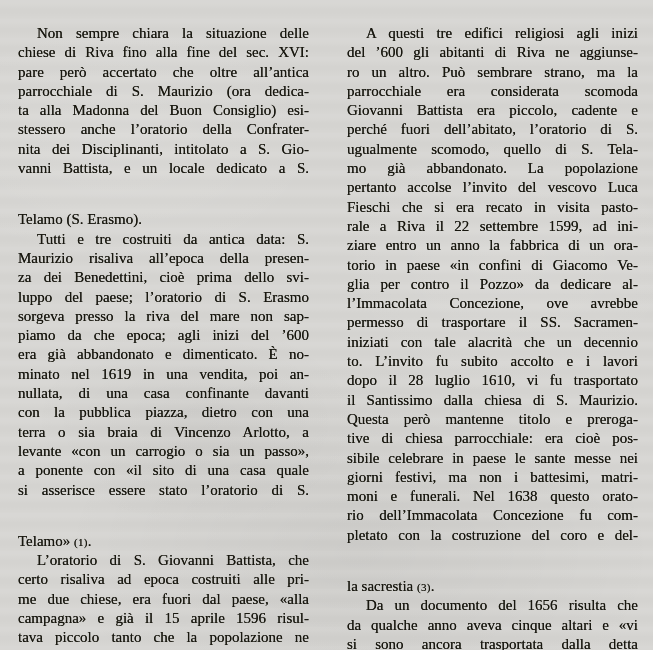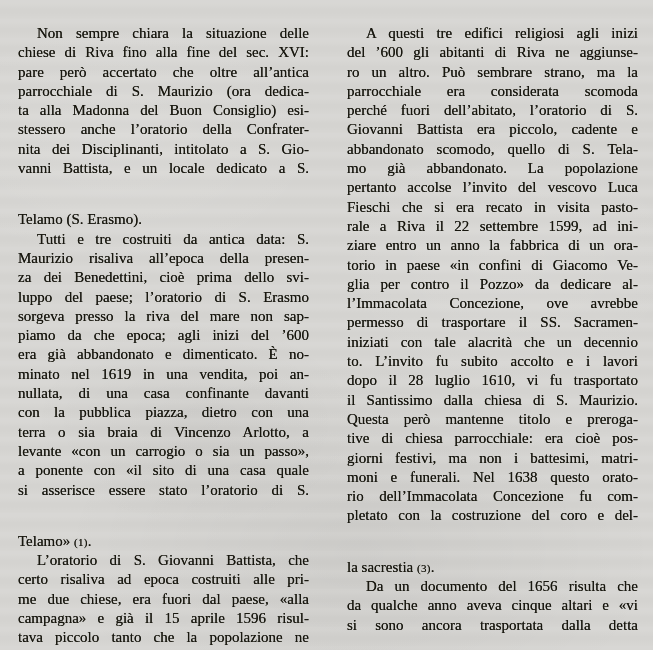--- a/index.html
+++ b/index.html
@@ -103,38 +103,39 @@
       <div class="line">campagna» e già il 15 aprile 1596 risul-</div>
       <div class="line">tava piccolo tanto che la popolazione ne</div>
       <div class="line">propose la ricostruzione e ingrandimen-</div>
       <div class="line para-end">to <span class="fn">(2)</span>.</div>
     </div>
   <div class="col col-right">
       <div class="line first">A questi tre edifici religiosi agli inizi</div>
       <div class="line">del ’600 gli abitanti di Riva ne aggiunse-</div>
       <div class="line">ro un altro. Può sembrare strano, ma la</div>
       <div class="line">parrocchiale era considerata scomoda</div>
+      <div class="line">Giovanni Battista era piccolo, cadente e</div>
       <div class="line">perché fuori dell’abitato, l’oratorio di S.</div>
-      <div class="line">Giovanni Battista era piccolo, cadente e</div>
-      <div class="line">abbandonato scomodo, quello di S. Tela-</div>
+      <div class="line">ugualmente scomodo, quello di S. Tela-</div>
       <div class="line">mo già abbandonato. La popolazione</div>
       <div class="line">pertanto accolse l’invito del vescovo Luca</div>
       <div class="line">Fieschi che si era recato in visita pasto-</div>
       <div class="line">rale a Riva il 22 settembre 1599, ad ini-</div>
       <div class="line">ziare entro un anno la fabbrica di un ora-</div>
       <div class="line">torio in paese «in confini di Giacomo Ve-</div>
       <div class="line">glia per contro il Pozzo» da dedicare al-</div>
       <div class="line">l’Immacolata Concezione, ove avrebbe</div>
       <div class="line">permesso di trasportare il SS. Sacramen-</div>
       <div class="line">iniziati con tale alacrità che un decennio</div>
       <div class="line">to. L’invito fu subito accolto e i lavori</div>
       <div class="line">dopo il 28 luglio 1610, vi fu trasportato</div>
       <div class="line">il Santissimo dalla chiesa di S. Maurizio.</div>
       <div class="line">Questa però mantenne titolo e preroga-</div>
       <div class="line">tive di chiesa parrocchiale: era cioè pos-</div>
+      <div class="line">sibile celebrare in paese le sante messe nei</div>
       <div class="line">giorni festivi, ma non i battesimi, matri-</div>
       <div class="line">moni e funerali. Nel 1638 questo orato-</div>
       <div class="line">rio dell’Immacolata Concezione fu com-</div>
       <div class="line">pletato con la costruzione del coro e del-</div>
       <div class="line para-end">la sacrestia <span class="fn">(3)</span>.</div>
       <div class="line first">Da un documento del 1656 risulta che</div>
       <div class="line">da qualche anno aveva cinque altari e «vi</div>
       <div class="line">si sono ancora trasportata dalla detta</div>
     </div>
 </div>

